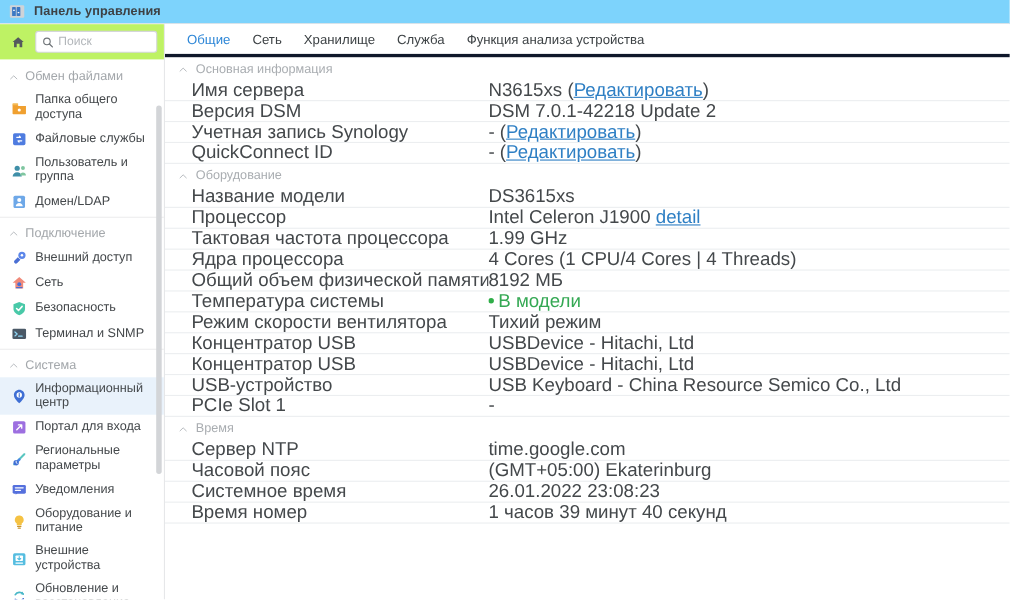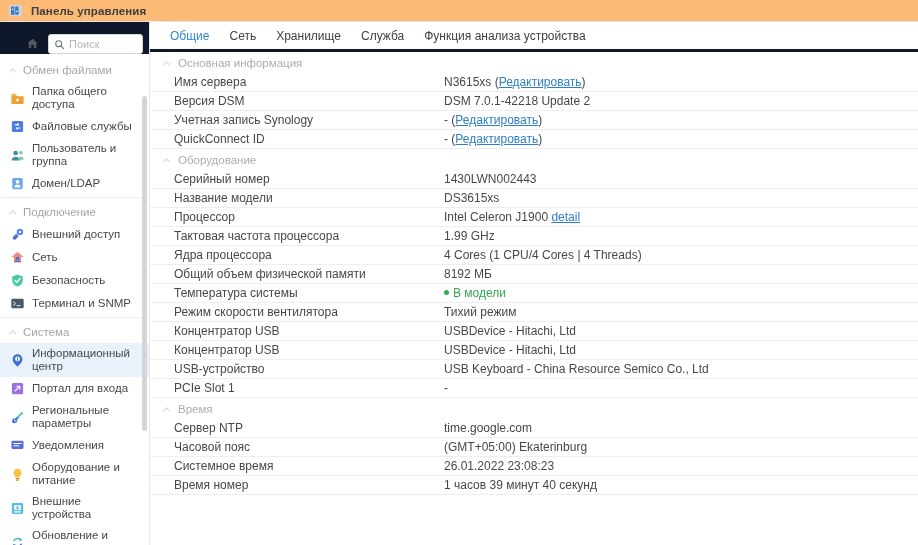--- a/index.html
+++ b/index.html
@@ -18,21 +18,21 @@
     height: 545px;
     background: #ffffff;
     display: flex;
     flex-direction: column;
   }
 
   
   .titlebar {
     height: 22px;
     flex: 0 0 22px;
-    background: #fdba74;
+    background: #7dd3fc;
     border-bottom: 1px solid #e3e5e8;
     display: flex;
     align-items: center;
     padding-left: 8px;
     gap: 8px;
   }
   .titlebar .tb-icon {
     width: 15px; height: 15px;
     display: block;
   }
@@ -59,24 +59,24 @@
     border-right: 1px solid #e6e7e9;
     display: flex;
     flex-direction: column;
     position: relative;
     min-height: 0;
   }
   .sidebar-top {
     height: 32px;
     flex: 0 0 32px;
     display: flex;
-    align-items: flex-end;
+    align-items: center;
     gap: 4px;
-    padding: 0 6px 0 20px;
-    background: #0f172a;
+    padding: 0 6px 0 4px;
+    background: #bef264;
   }
   .home-btn {
     width: 24px; height: 22px;
     display: flex; align-items: center; justify-content: center;
     border-radius: 3px;
     cursor: pointer;
   }
   .search-box {
     flex: 1 1 auto;
     height: 20px;
@@ -202,21 +202,21 @@
     flex: 0 0 9px;
     display: block;
   }
 
   .row {
     display: flex;
     align-items: center;
     height: 19px;
     border-bottom: 1px solid #eceef0;
     padding-left: 24px;
-    font-size: 12px;
+    font-size: 17px;
   }
   .row:last-child { }
   .row .k {
     width: 270px;
     flex: 0 0 270px;
     color: #44484b;
     white-space: nowrap;
     overflow: hidden;
   }
   .row .v {
@@ -458,24 +458,20 @@
             <span class="k">QuickConnect ID</span>
             <span class="v"><span>- (</span><span class="lnk">Редактировать</span><span>)</span></span>
           </div>
           <div class="section-header">
             <svg class="caret" viewBox="0 0 12 12">
               <path d="M2.2 7.6 L6 3.9 L9.8 7.6" fill="none" stroke="#b0b4b8" stroke-width="1.1" stroke-linecap="round" stroke-linejoin="round"></path>
             </svg>
             <span>Оборудование</span>
           </div>
           <div class="row">
-            <span class="k">Серийный номер</span>
-            <span class="v"><span>1430LWN002443</span></span>
-          </div>
-          <div class="row">
             <span class="k">Название модели</span>
             <span class="v"><span>DS3615xs</span></span>
           </div>
           <div class="row">
             <span class="k">Процессор</span>
             <span class="v"><span>Intel Celeron J1900 </span><span class="lnk">detail</span><span></span></span>
           </div>
           <div class="row">
             <span class="k">Тактовая частота процессора</span>
             <span class="v"><span>1.99 GHz</span></span>

